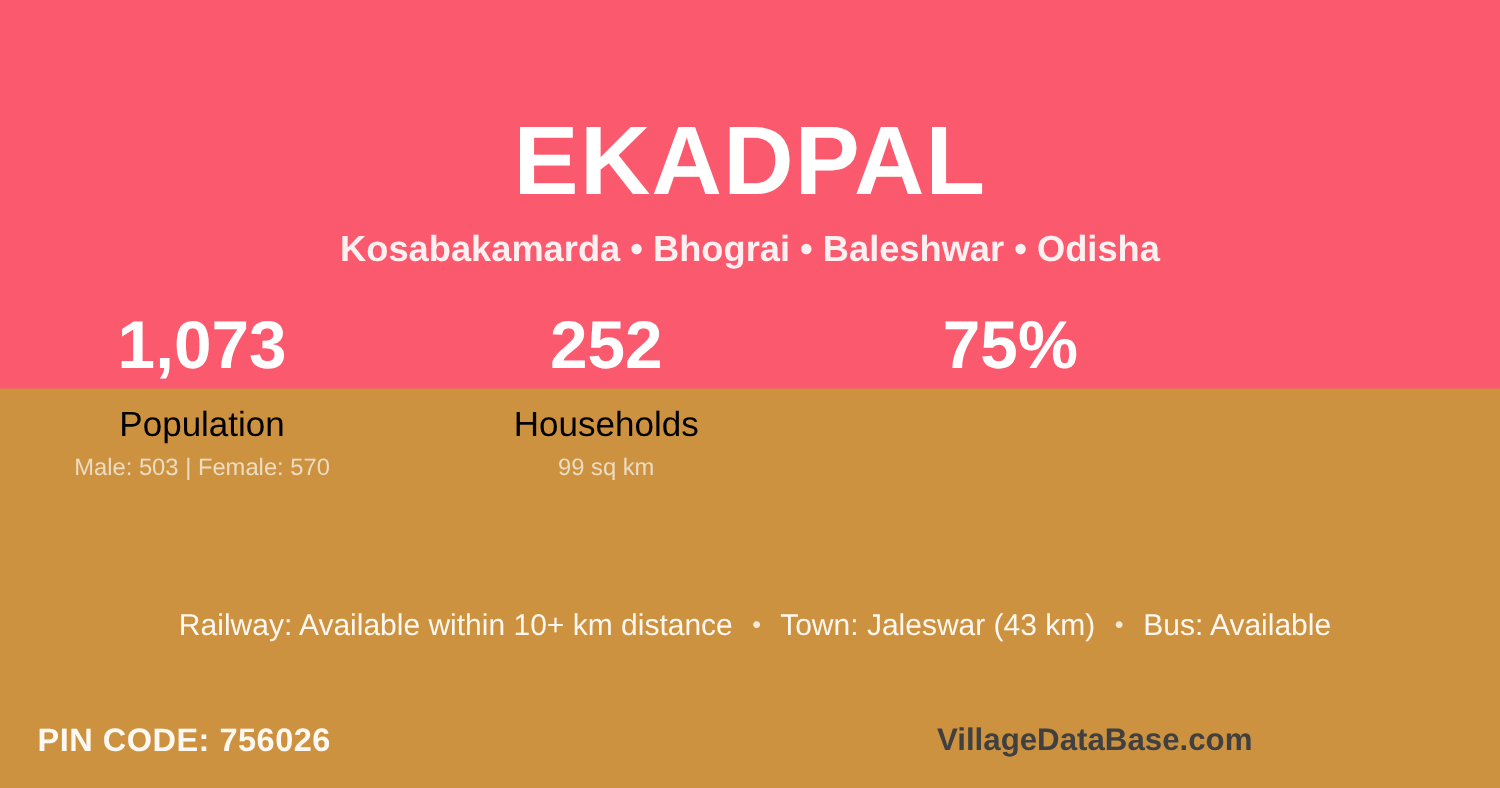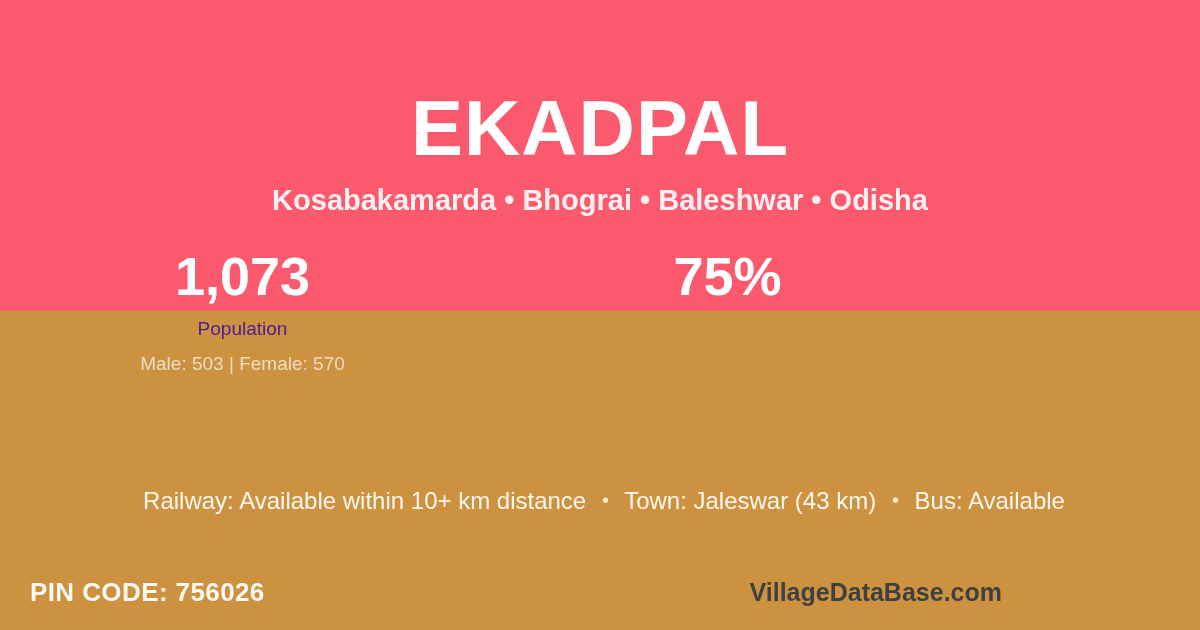--- a/index.html
+++ b/index.html
@@ -90,25 +90,25 @@
   }
   .stat-value {
     font-size: 54px;
     line-height: 64px;
     font-weight: bold;
     color: #ffffff;
     letter-spacing: 0px;
     white-space: nowrap;
   }
   .stat-label {
-    margin-top: 4px;
-    font-size: 19px;
+    margin-top: 15px;
+    font-size: 28px;
     line-height: 33px;
     font-weight: normal;
-    color: #4c1d95;
+    color: #000000;
     white-space: nowrap;
   }
   .stat-sub {
     margin-top: 7px;
     font-size: 19px;
     line-height: 24px;
     font-weight: normal;
     color: #ecdcc2;
     white-space: nowrap;
   }
@@ -178,20 +178,25 @@
   </div>
 
   <div class="stats-row">
 
     <div class="stat-cell">
       <div class="stat-value">1,073</div>
       <div class="stat-label">Population</div>
       <div class="stat-sub">Male: 503 | Female: 570</div>
     </div>
 
+    <div class="stat-cell">
+      <div class="stat-value">252</div>
+      <div class="stat-label">Households</div>
+      <div class="stat-sub">99 sq km</div>
+    </div>
 
     <div class="stat-cell">
       <div class="stat-value">75%</div>
     </div>
 
   </div>
 
   <div class="info-line">
     <span>Railway: Available within 10+ km distance</span>
     <span class="info-sep">•</span>

